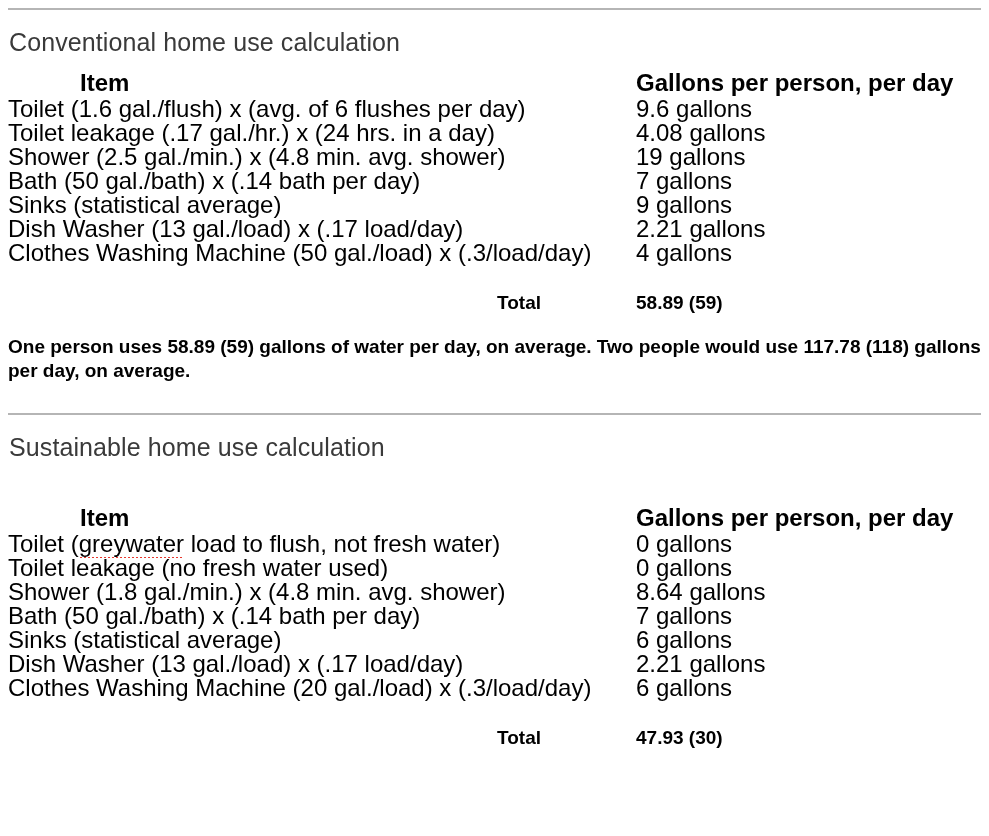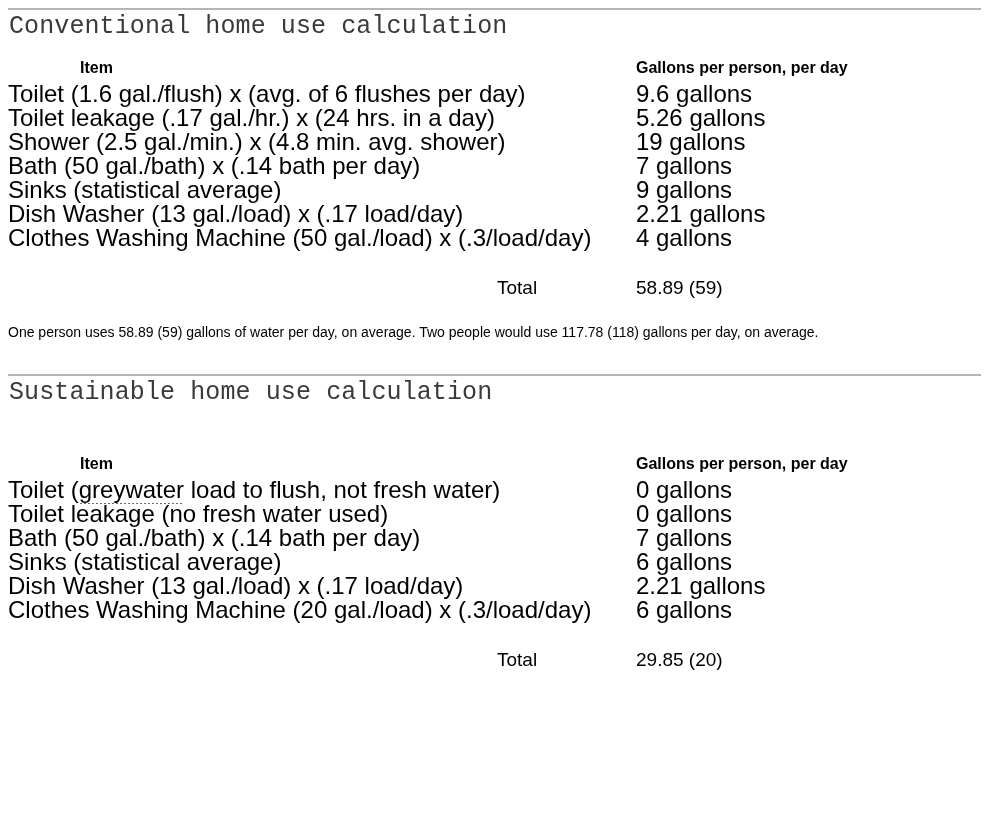--- a/index.html
+++ b/index.html
@@ -27,27 +27,27 @@
   .hr {
     height: 0;
     border: 0;
     border-top: 2px solid #b5b5b5;
     margin: 0;
   }
 
   .section-top-rule { margin-top: 8px; }
 
   .section-heading {
-    font-family: Liberation Mono, monospace;
+    font-family: Liberation Sans, sans-serif;
     font-size: 25px;
     font-weight: 400;
     color: #3a3a3a;
     letter-spacing: 0.1px;
     line-height: 30px;
-    margin: 2px 0 0 1px;
+    margin: 17px 0 0 1px;
     white-space: nowrap;
   }
 
   .calc-table {
     border-collapse: collapse;
     width: 100%;
     table-layout: fixed;
     font-size: 19px;
     line-height: 24px;
   }
@@ -59,50 +59,51 @@
     font-weight: 400;
     font-size: 24px;
     line-height: 24px;
     white-space: nowrap;
   }
   .col-item   { width: 628px; }
   .col-value  { width: 345px; }
 
   .row-header th {
     font-weight: 700;
-    font-size: 16px;
+    font-size: 24px;
     padding-bottom: 2px;
   }
   .row-header .hdr-item {
     padding-left: 72px;
   }
 
   .row-total td {
-    font-weight: 400;
+    font-weight: 700;
     font-size: 19px;
     padding-top: 26px;
   }
   .row-total .total-label {
     padding-left: 489px;
   }
 
   .spellcheck {
     
     background-image: radial-gradient(circle closest-side, #e8382e 0, #e8382e 44%, rgba(0,0,0,0) 48%);
     background-size: 4px 3px;
     background-repeat: repeat-x;
     background-position: left calc(100% - 1px);
     padding-bottom: 3px;
   }
 
   .note {
-    font-size: 14px;
+    font-size: 19px;
     line-height: 24px;
     margin: 0;
     max-width: 975px;
+    font-weight: bold;
   }
 
   .heading-block-1 { margin-top: 0px; }
   .table-gap-1 { height: 14px; }
   .note-gap-1  { height: 20px; }
   .rule-gap-2  { height: 30px; }
   .table-gap-2 { height: 44px; }
   .note-gap-2  { height: 20px; }
 </style>
 </head>
@@ -129,21 +130,21 @@
         <th class="hdr-value">Gallons per person, per day</th>
       </tr>
     </thead>
     <tbody>
       <tr>
         <td>Toilet (1.6 gal./flush) x (avg. of 6 flushes per day)</td>
         <td>9.6 gallons</td>
       </tr>
       <tr>
         <td>Toilet leakage (.17 gal./hr.) x (24 hrs. in a day)</td>
-        <td>5.26 gallons</td>
+        <td>4.08 gallons</td>
       </tr>
       <tr>
         <td>Shower (2.5 gal./min.) x (4.8 min. avg. shower)</td>
         <td>19 gallons</td>
       </tr>
       <tr>
         <td>Bath (50 gal./bath) x (.14 bath per day)</td>
         <td>7 gallons</td>
       </tr>
       <tr>
@@ -193,38 +194,42 @@
     <tbody>
       <tr>
         <td><span>Toilet (</span><span class="spellcheck">greywater</span><span> load to flush, not fresh water)</span></td>
         <td>0 gallons</td>
       </tr>
       <tr>
         <td>Toilet leakage (no fresh water used)</td>
         <td>0 gallons</td>
       </tr>
       <tr>
+        <td>Shower (1.8 gal./min.) x (4.8 min. avg. shower)</td>
+        <td>8.64 gallons</td>
+      </tr>
+      <tr>
         <td>Bath (50 gal./bath) x (.14 bath per day)</td>
         <td>7 gallons</td>
       </tr>
       <tr>
         <td>Sinks (statistical average)</td>
         <td>6 gallons</td>
       </tr>
       <tr>
         <td>Dish Washer (13 gal./load) x (.17 load/day)</td>
         <td>2.21 gallons</td>
       </tr>
       <tr>
         <td>Clothes Washing Machine (20 gal./load) x (.3/load/day)</td>
         <td>6 gallons</td>
       </tr>
       <tr class="row-total">
         <td class="total-label">Total</td>
-        <td class="total-value">29.85 (20)</td>
+        <td class="total-value">47.93 (30)</td>
       </tr>
     </tbody>
   </table>
 
   <div class="note-gap-2"></div>
 
 
 </div>
 
 </body></html>

